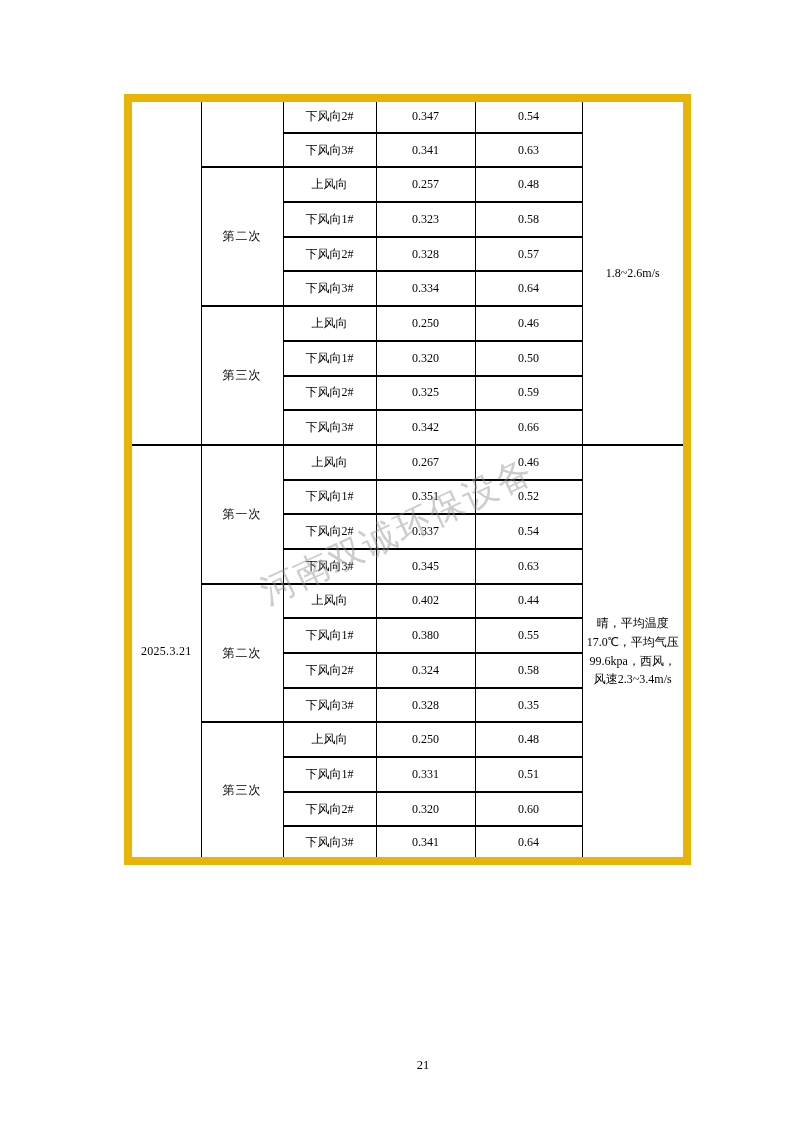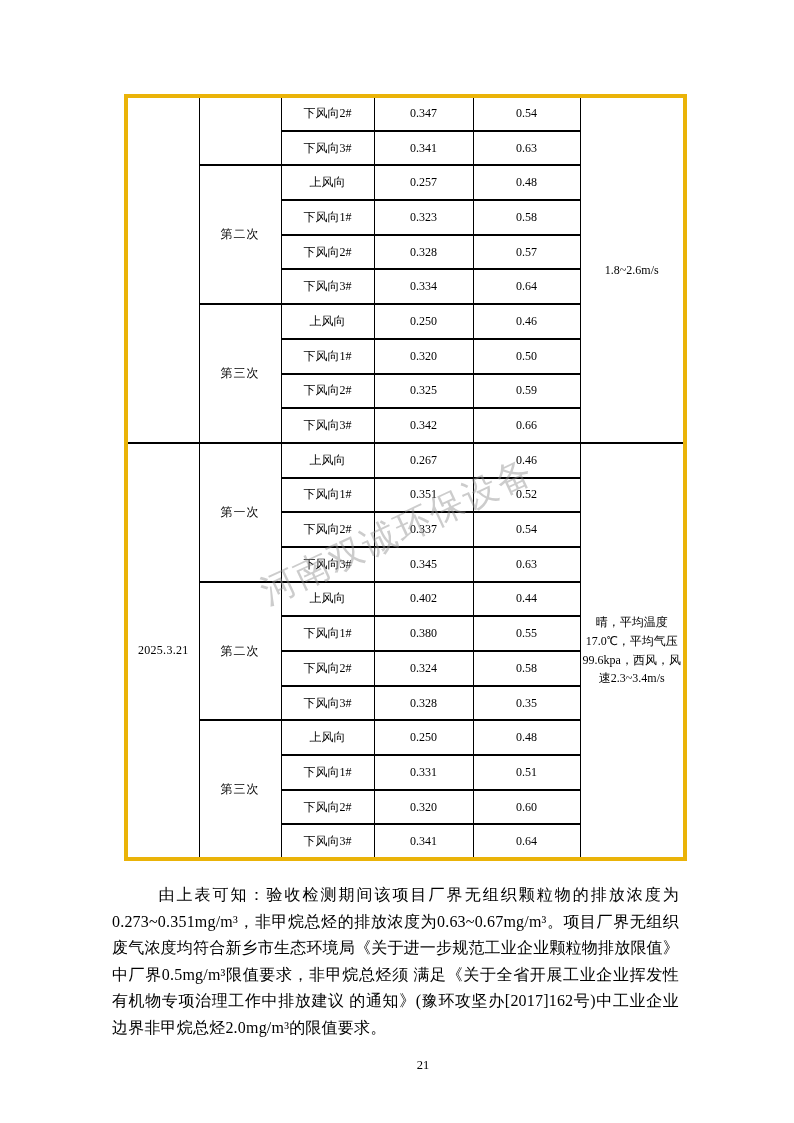--- a/index.html
+++ b/index.html
@@ -14,21 +14,21 @@
     width: 794px; height: 1123px;
     overflow: hidden;
     background: #fff;
   }
   .data-table {
     position: absolute;
     left: 124px; top: 94px;
     width: 559px;
     border-collapse: collapse;
     table-layout: fixed;
-    border: 4px solid #eab308;
+    border: 8px solid #eab308;
     font-family: Liberation Serif, serif;
   }
   .data-table td {
     border-left: 1px solid #000;
     border-right: 1px solid #000;
     border-top: 2px solid #000;
     border-bottom: 2px solid #000;
     text-align: center;
     vertical-align: middle;
     font-size: 12px;
@@ -213,17 +213,16 @@
           <td class="value-cell">0.60</td>
         </tr>
         <tr>
           <td class="position-cell">下风向3#</td>
           <td class="value-cell">0.341</td>
           <td class="value-cell">0.64</td>
         </tr>
       </tbody>
   </table>
 
-  <p class="paragraph">由上表可知：验收检测期间该项目厂界无组织颗粒物的排放浓度为0.273~0.351mg/m³，非甲烷总烃的排放浓度为0.63~0.67mg/m³。项目厂界无组织废气浓度均符合新乡市生态环境局《关于进一步规范工业企业颗粒物排放限值》中厂界0.5mg/m³限值要求，非甲烷总烃须 满足《关于全省开展工业企业挥发性有机物专项治理工作中排放建议 的通知》(豫环攻坚办[2017]162号)中工业企业边界非甲烷总烃2.0mg/m³的限值要求。</p>
 
   <div class="page-number">21</div>
 
 </div>
 
 </body></html>

